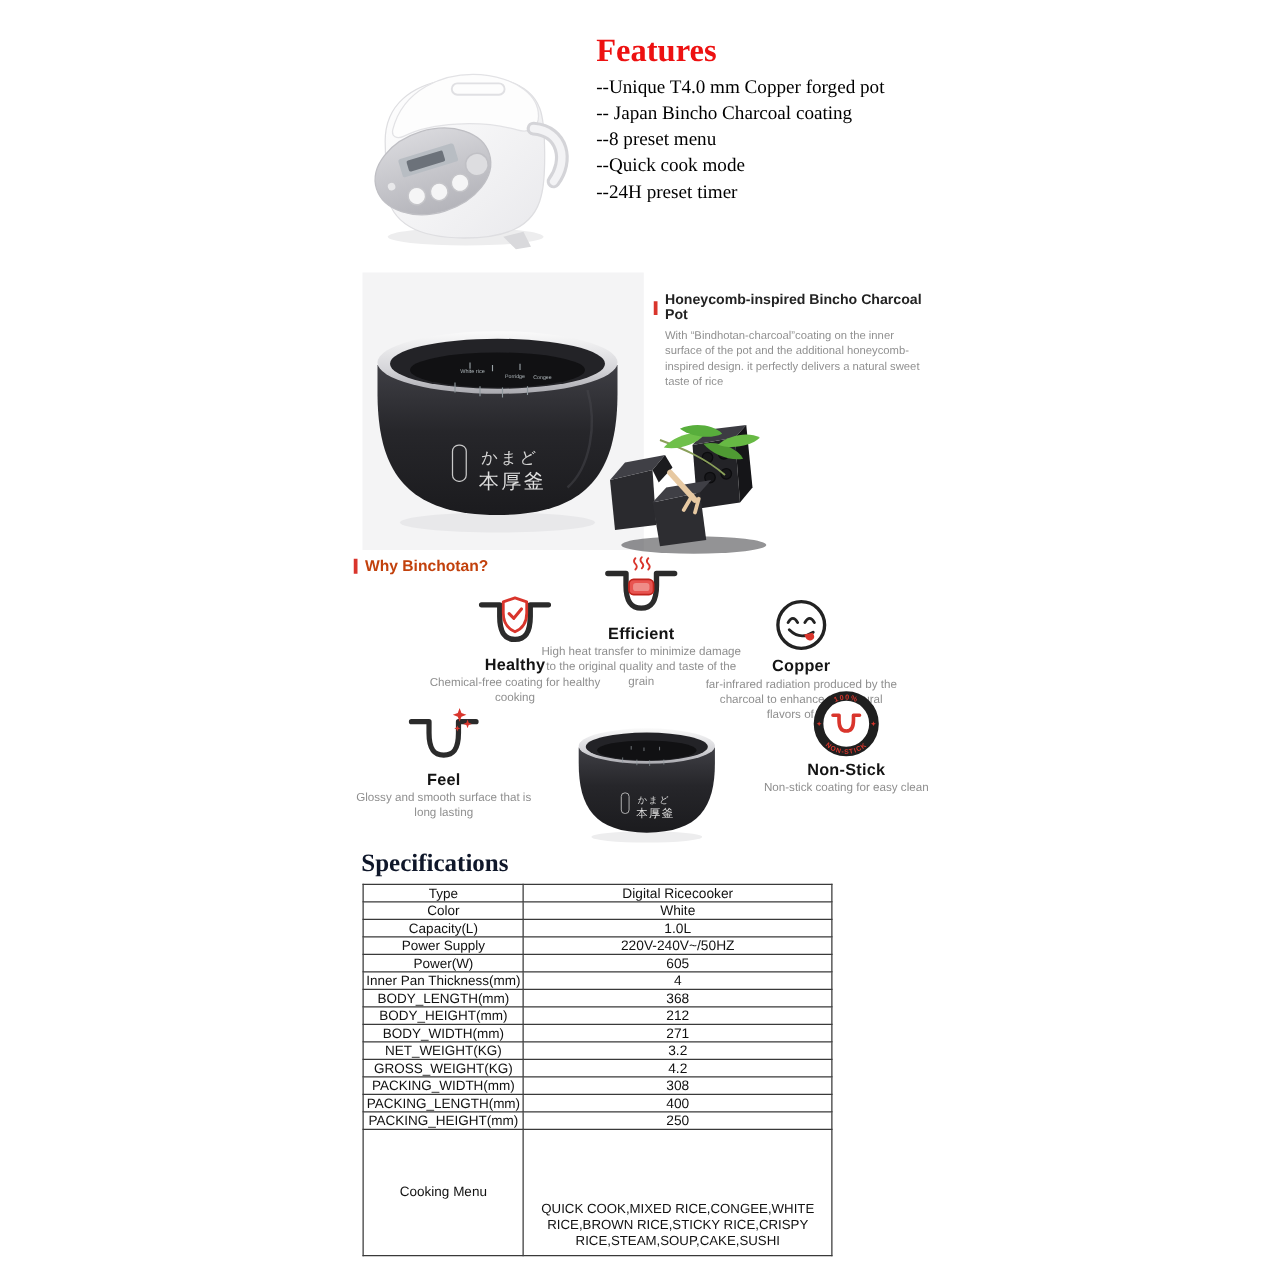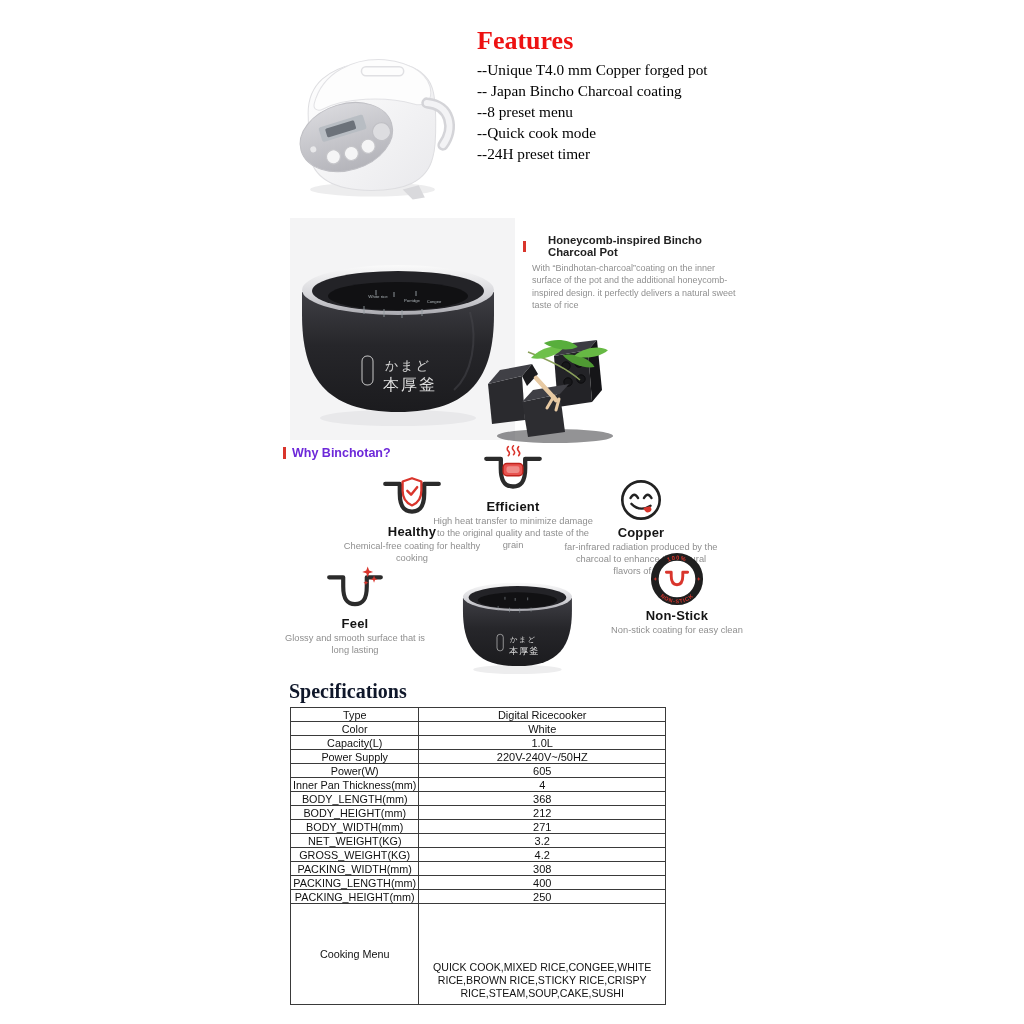--- a/index.html
+++ b/index.html
@@ -10,29 +10,29 @@
   .cooker-img{position:absolute;left:284px;top:40px;width:176px;height:160px;}
   .features{position:absolute;left:477px;top:26px;width:245px;font-family:"Liberation Serif",serif;}
   .features h2{margin:0 0 3px 0;font-size:26px;font-weight:bold;color:#ed1111;}
   .features ul{list-style:none;margin:0;padding:0;}
   .features li{font-size:15.3px;line-height:21px;color:#000;}
 
   
   .pot-photo{position:absolute;left:290px;top:218px;width:225px;height:222px;background:#f4f4f5;}
   .charcoal{position:absolute;left:470px;top:306px;width:155px;height:140px;}
   .pot-text{position:absolute;left:523px;top:234px;width:222px;}
-  .h-row{display:flex;align-items:center;gap:16px;}
+  .h-row{display:flex;align-items:center;}
   .redbar{display:inline-block;width:3px;height:11px;background:#d9352c;margin-right:6px;flex:none;}
   .pot-text h3{margin:0;font-size:11.3px;font-weight:bold;color:#222;}
   .pot-text p{margin:4px 0 0 9px;font-size:9px;line-height:12.4px;color:#909090;}
 
   
   .why-head{position:absolute;left:283px;top:446px;display:flex;align-items:center;}
   .why-head .redbar{height:12px;}
-  .why-head span{font-size:12.5px;font-weight:bold;color:#6d28d9;}
+  .why-head span{font-size:12.5px;font-weight:bold;color:#c2410c;}
   .benefit{position:absolute;text-align:center;}
   .benefit .icon-wrap{display:flex;justify-content:center;}
   .benefit .name{font-size:13px;font-weight:bold;color:#141414;margin-top:2px;letter-spacing:.2px;}
   .benefit .desc{font-size:9.3px;color:#8f8f8f;line-height:12px;margin-top:1px;}
   .pot-small{position:absolute;left:456px;top:556px;width:128px;height:126px;}
 
   
   .spec-title{position:absolute;left:289px;top:680px;margin:0;font-family:"Liberation Serif",serif;
               font-size:20px;font-weight:bold;color:#0f172a;}
   .spec-table{position:absolute;left:290px;top:707px;width:376px;border-collapse:collapse;

